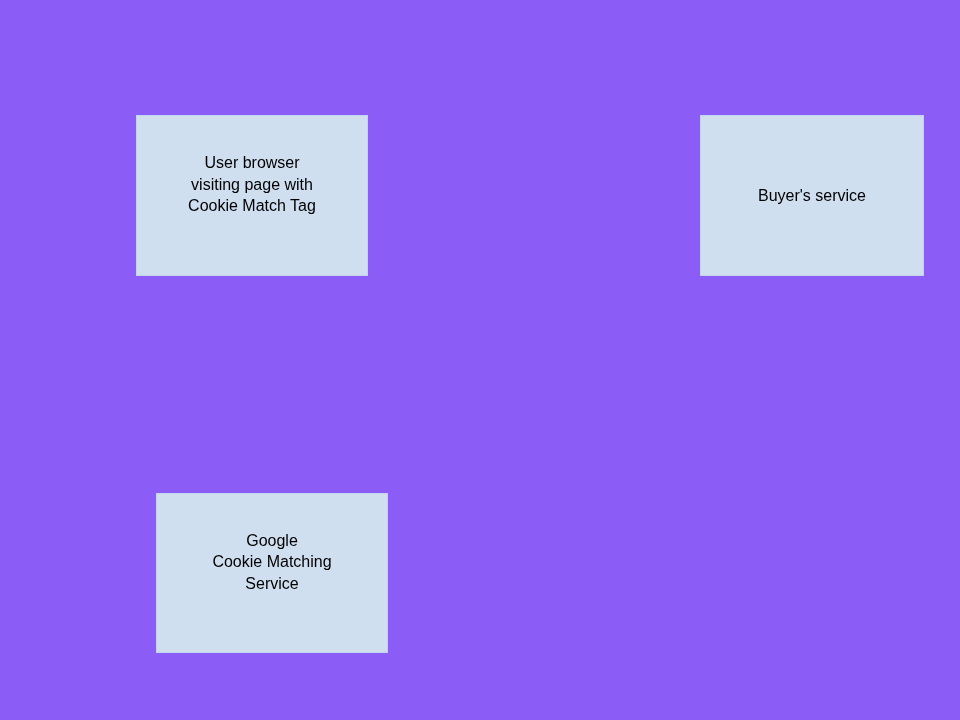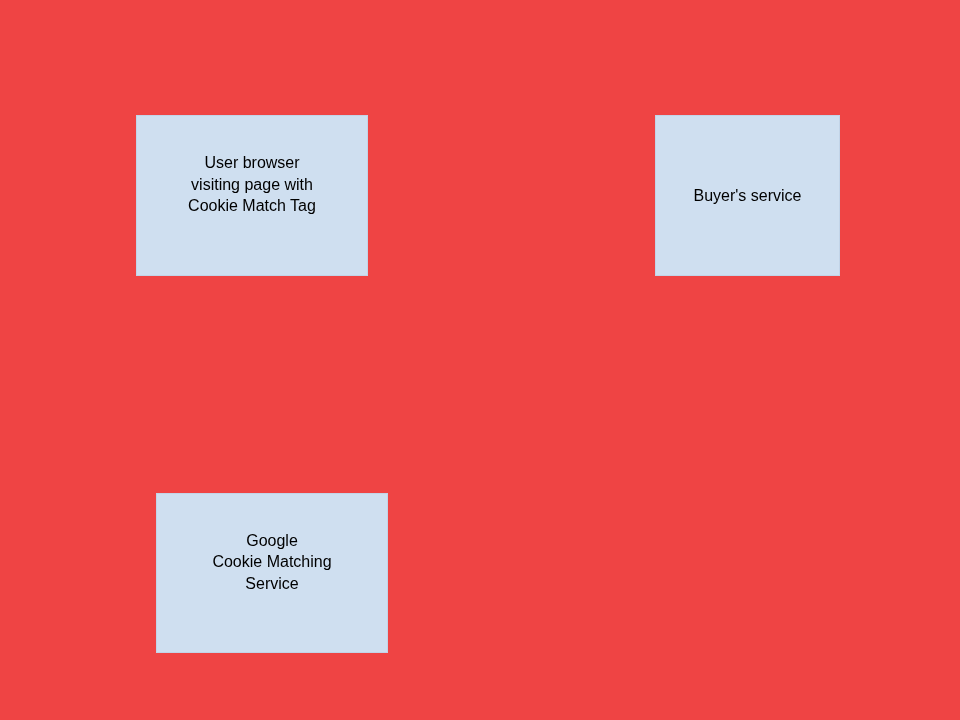--- a/index.html
+++ b/index.html
@@ -8,21 +8,21 @@
     padding: 0;
     background: #000000;
   }
   body {
     font-family: "Liberation Sans", sans-serif;
   }
   #canvas {
     position: relative;
     width: 960px;
     height: 720px;
-    background: #ef4444;
+    background: #8b5cf6;
     overflow: hidden;
   }
   .node {
     position: absolute;
     box-sizing: border-box;
     background: #cfdff0;
     border: 1px solid #c2d4e8;
     display: flex;
     align-items: center;
     justify-content: center;
@@ -41,23 +41,23 @@
     left: 136px;
     top: 115px;
     width: 232px;
     height: 161px;
   }
   #node-user-browser .node-label {
     
     margin-bottom: 22px;
   }
   #node-buyers-service {
-    left: 655px;
+    left: 700px;
     top: 115px;
-    width: 185px;
+    width: 224px;
     height: 161px;
   }
   #node-google-cookie-matching {
     left: 156px;
     top: 493px;
     width: 232px;
     height: 160px;
   }
   #node-google-cookie-matching .node-label {
     margin-bottom: 22px;

